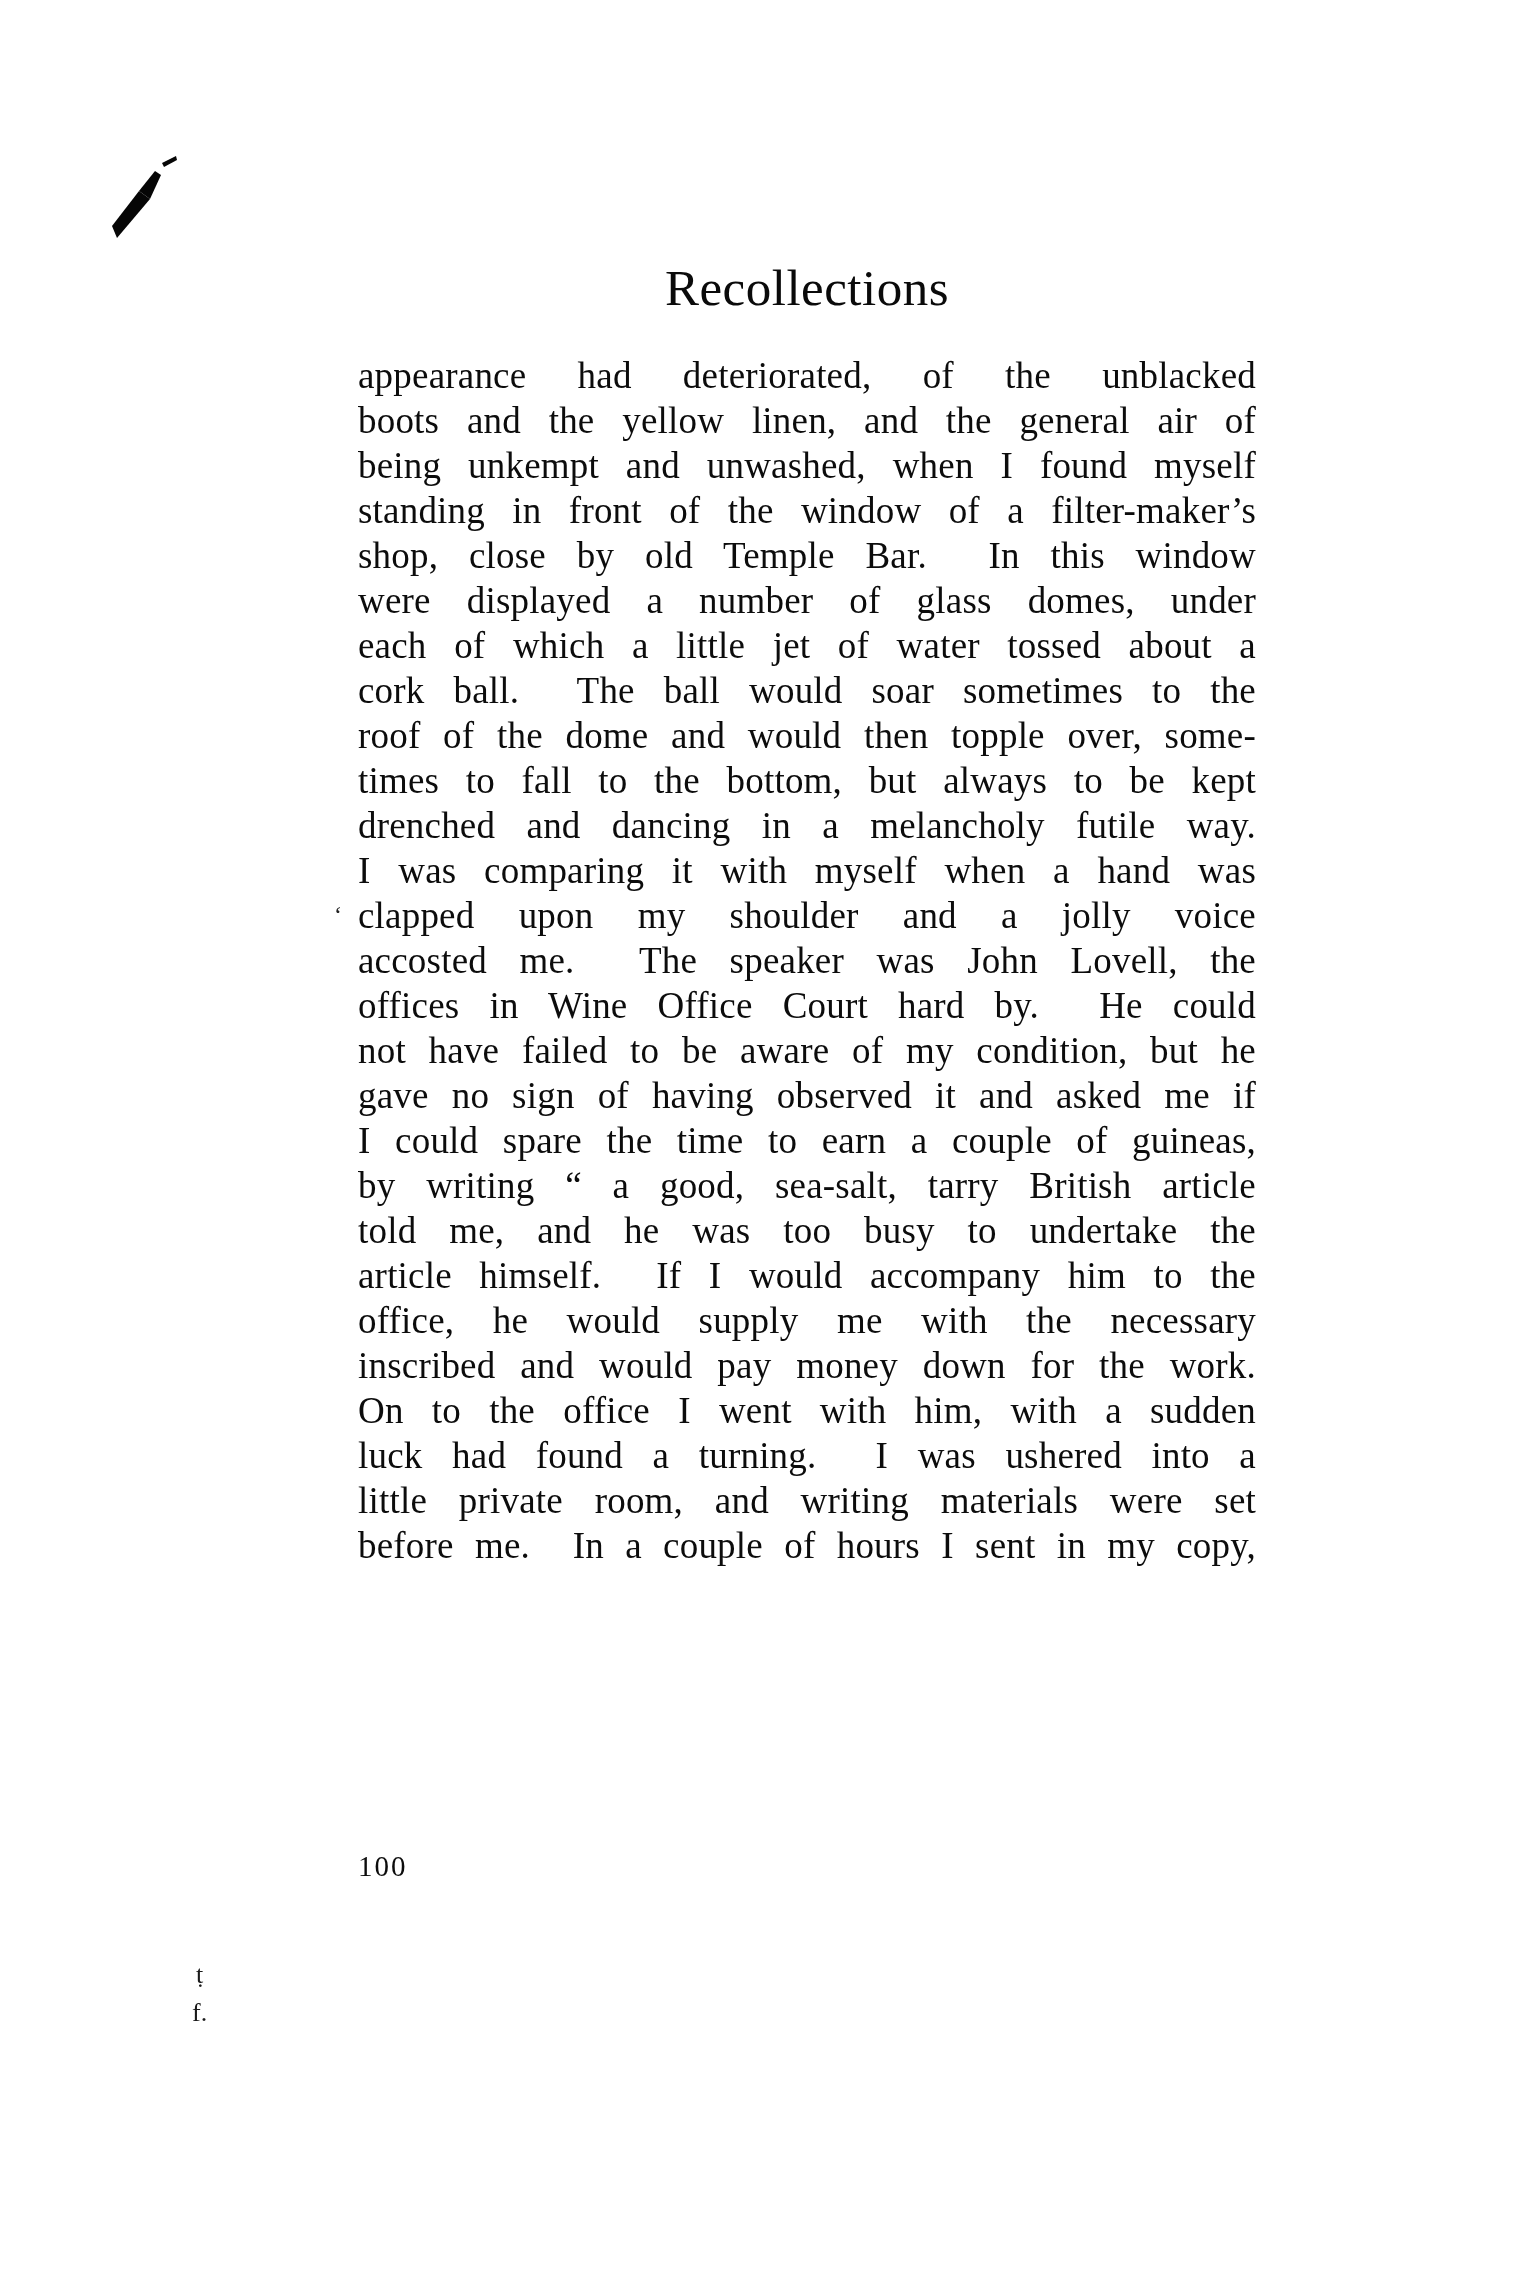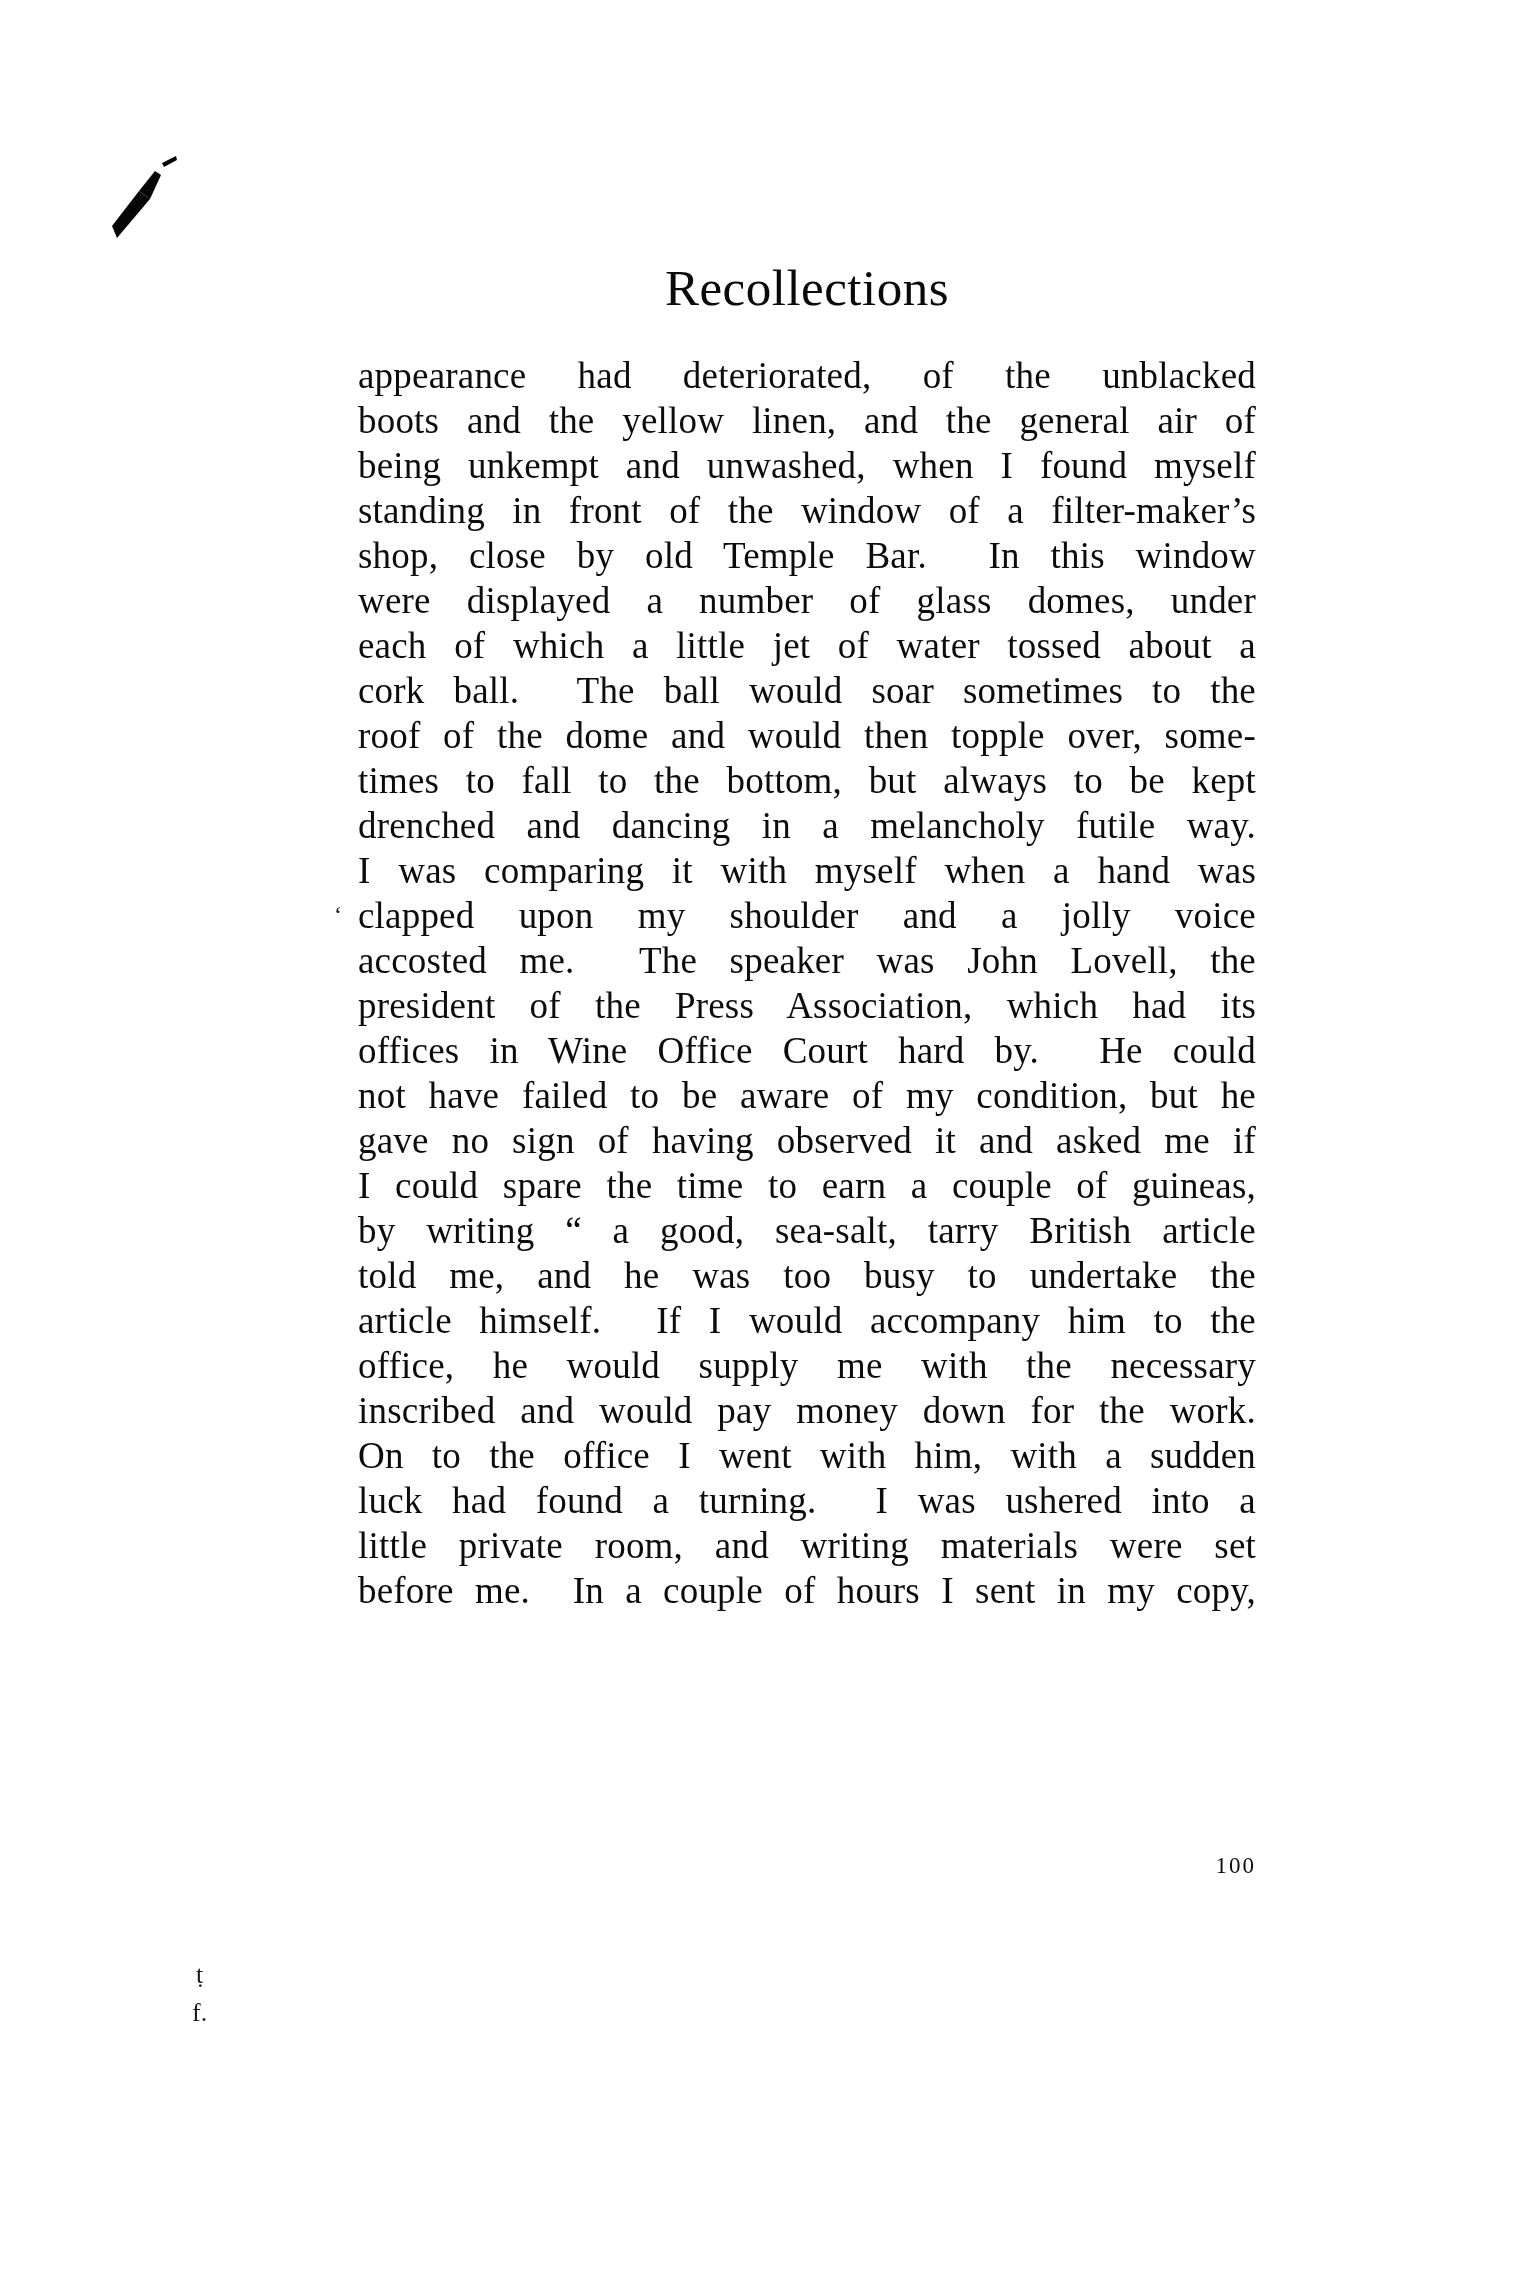--- a/index.html
+++ b/index.html
@@ -40,22 +40,22 @@
     word-spacing: 2.5px;
     letter-spacing: 0.2px;
     white-space: normal;
     overflow: visible;
   }
   .page-number {
     position: absolute;
     left: 358px;
     top: 1850px;
     width: 898px;
-    text-align: right;
-    font-size: 23px;
+    text-align: left;
+    font-size: 29px;
     line-height: 32px;
     letter-spacing: 2px;
   }
   .pen-mark {
     position: absolute;
     left: 112px;
     top: 148px;
     width: 80px;
     height: 95px;
   }
@@ -99,21 +99,20 @@
     <div class="line">shop, close by old Temple Bar.&nbsp; In this window</div>
     <div class="line">were displayed a number of glass domes, under</div>
     <div class="line">each of which a little jet of water tossed about a</div>
     <div class="line">cork ball.&nbsp; The ball would soar sometimes to the</div>
     <div class="line">roof of the dome and would then topple over, some-</div>
     <div class="line">times to fall to the bottom, but always to be kept</div>
     <div class="line">drenched and dancing in a melancholy futile way.</div>
     <div class="line">I was comparing it with myself when a hand was</div>
     <div class="line">clapped upon my shoulder and a jolly voice</div>
     <div class="line">accosted me.&nbsp; The speaker was John Lovell, the</div>
-    <div class="line">president of the Press Association, which had its</div>
     <div class="line">offices in Wine Office Court hard by.&nbsp; He could</div>
     <div class="line">not have failed to be aware of my condition, but he</div>
     <div class="line">gave no sign of having observed it and asked me if</div>
     <div class="line">I could spare the time to earn a couple of guineas,</div>
     <div class="line">by writing “ a good, sea-salt, tarry British article</div>
     <div class="line">told me, and he was too busy to undertake the</div>
     <div class="line">article himself.&nbsp; If I would accompany him to the</div>
     <div class="line">office, he would supply me with the necessary</div>
     <div class="line">inscribed and would pay money down for the work.</div>
     <div class="line">On to the office I went with him, with a sudden</div>

